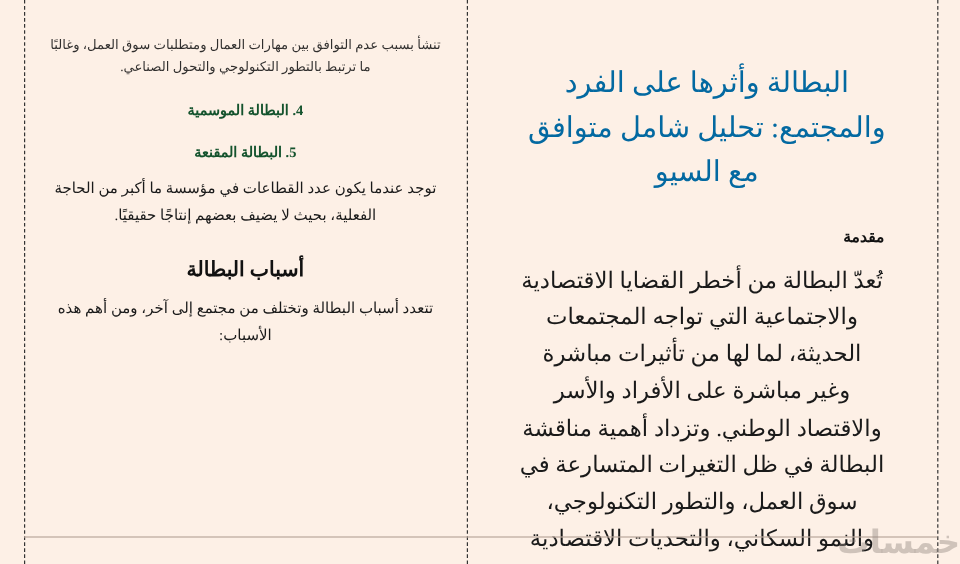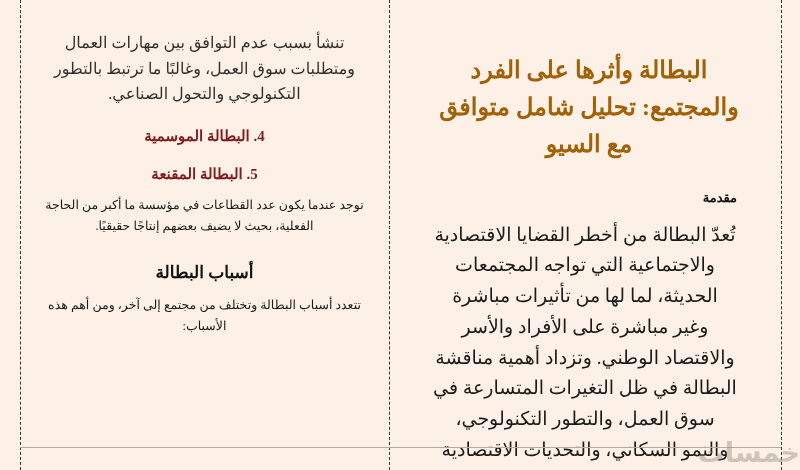--- a/index.html
+++ b/index.html
@@ -43,61 +43,61 @@
     padding: 0 18px;
     box-sizing: border-box;
   }
   .col-left  { left: 20px;  width: 369px; }
   .col-right { left: 389px; width: 392px; }
 
   
   .doc-title {
     margin: 52px 18px 0 26px;
     font-size: 24px;
-    font-weight: bold;
+    font-weight: normal;
     line-height: 1.55;
     text-align: center;
-    color: #a16207;
+    color: #0369a1;
   }
   .section-head {
     margin: 26px 26px 0 26px;
     font-size: 13px;
     font-weight: bold;
     color: #111;
     text-align: right;
   }
   .body-par {
     margin: 14px 26px 0 26px;
     font-size: 19px;
     line-height: 1.62;
     color: #1a1a1a;
     text-align: center;
   }
 
   
   .cut-line {
     margin: 30px 0 0 0;
-    font-size: 16px;
+    font-size: 11px;
     color: #1a1a1a;
     text-align: center;
     line-height: 1.6;
     opacity: .9;
   }
   .par {
     margin: 12px 0 0 0;
     font-size: 12.5px;
     line-height: 1.72;
     color: #1a1a1a;
     text-align: center;
   }
   .head-num {
     margin: 20px 0 0 0;
-    font-size: 15px;
+    font-size: 12px;
     font-weight: bold;
-    color: #7f1d1d;
+    color: #14532d;
     text-align: center;
   }
   .head-big {
     margin: 24px 0 0 0;
     font-size: 17px;
     font-weight: bold;
     color: #111;
     text-align: center;
   }
 

